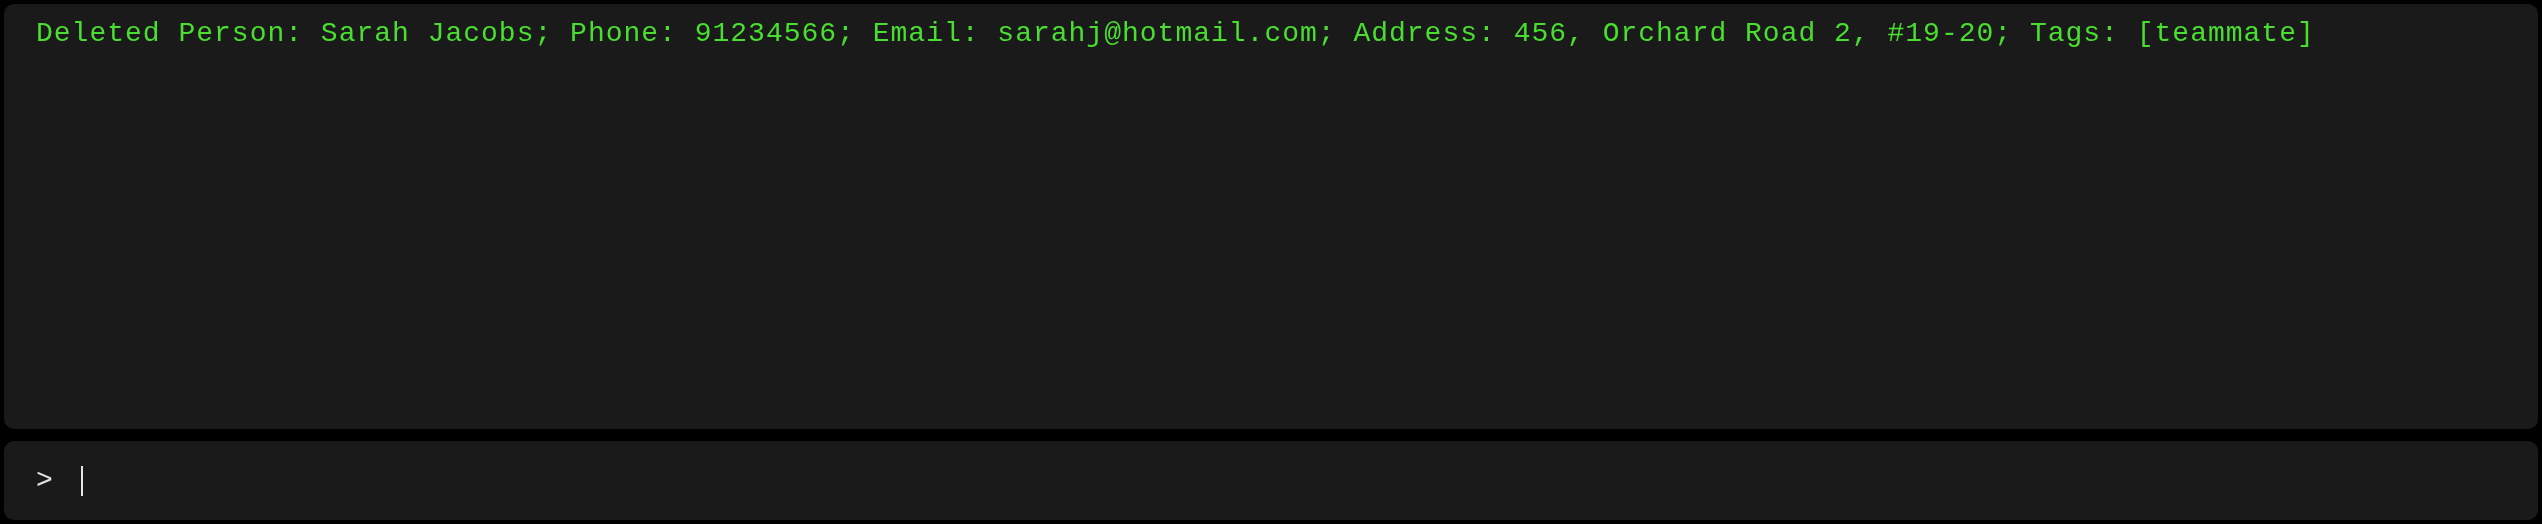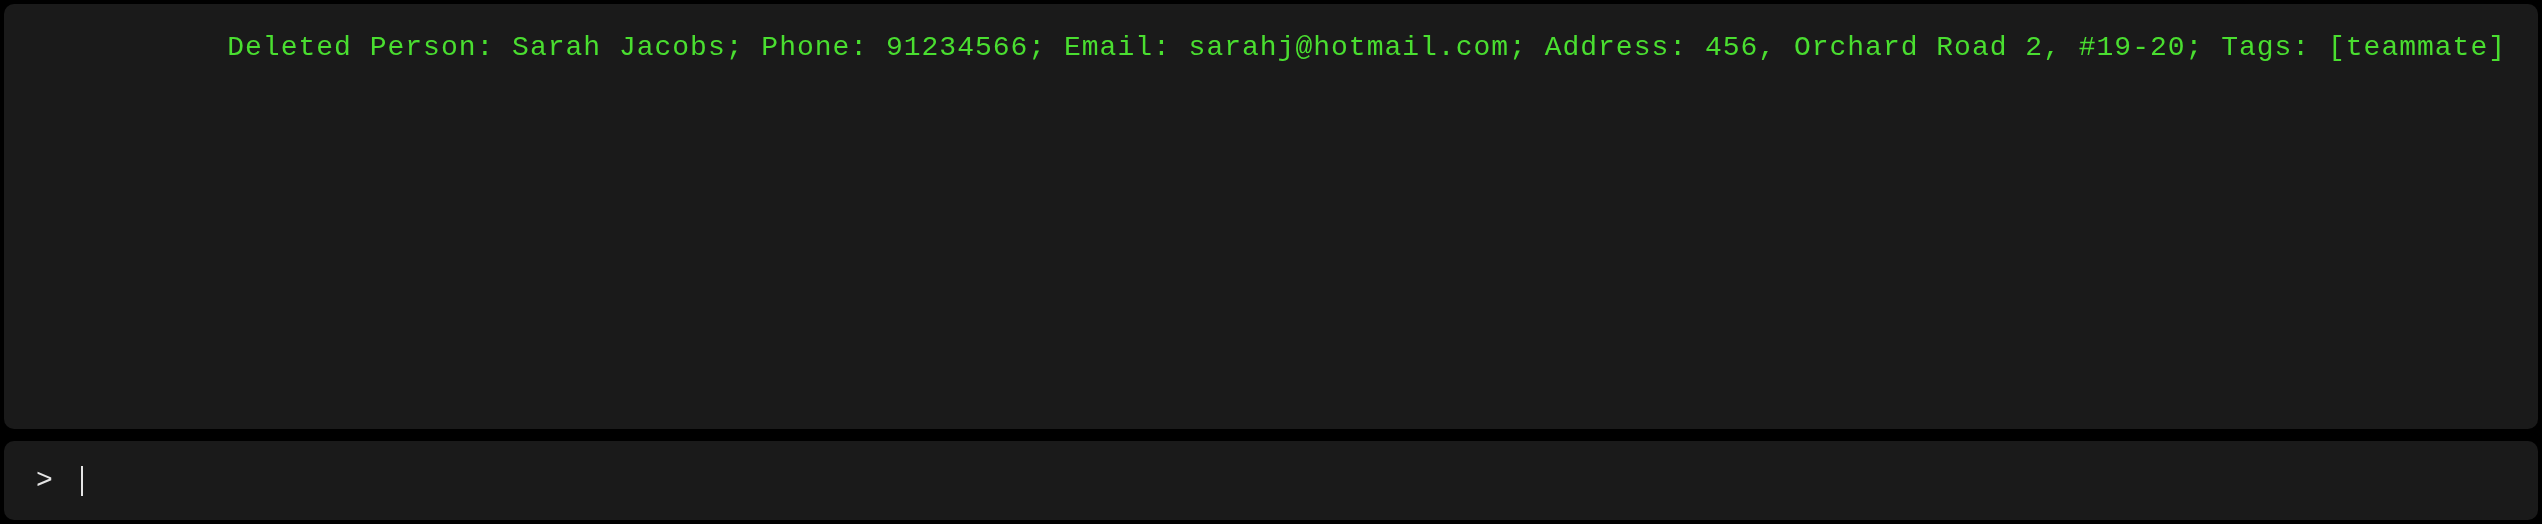--- a/index.html
+++ b/index.html
@@ -13,24 +13,23 @@
       width: 2542px;
       height: 524px;
       padding: 4px;
       display: flex;
       flex-direction: column;
       gap: 12px;
     }
     .output-panel {
       background: #1a1a1a;
       border-radius: 10px;
-      padding: 28px 32px;
+      padding: 14px 32px;
       flex: 1;
       overflow: hidden;
-      text-align: right;
     }
     .output-text {
       color: #4ade30;
       font-size: 28px;
       letter-spacing: 1px;
       white-space: nowrap;
       font-weight: 400;
     }
     .input-panel {
       background: #1a1a1a;

